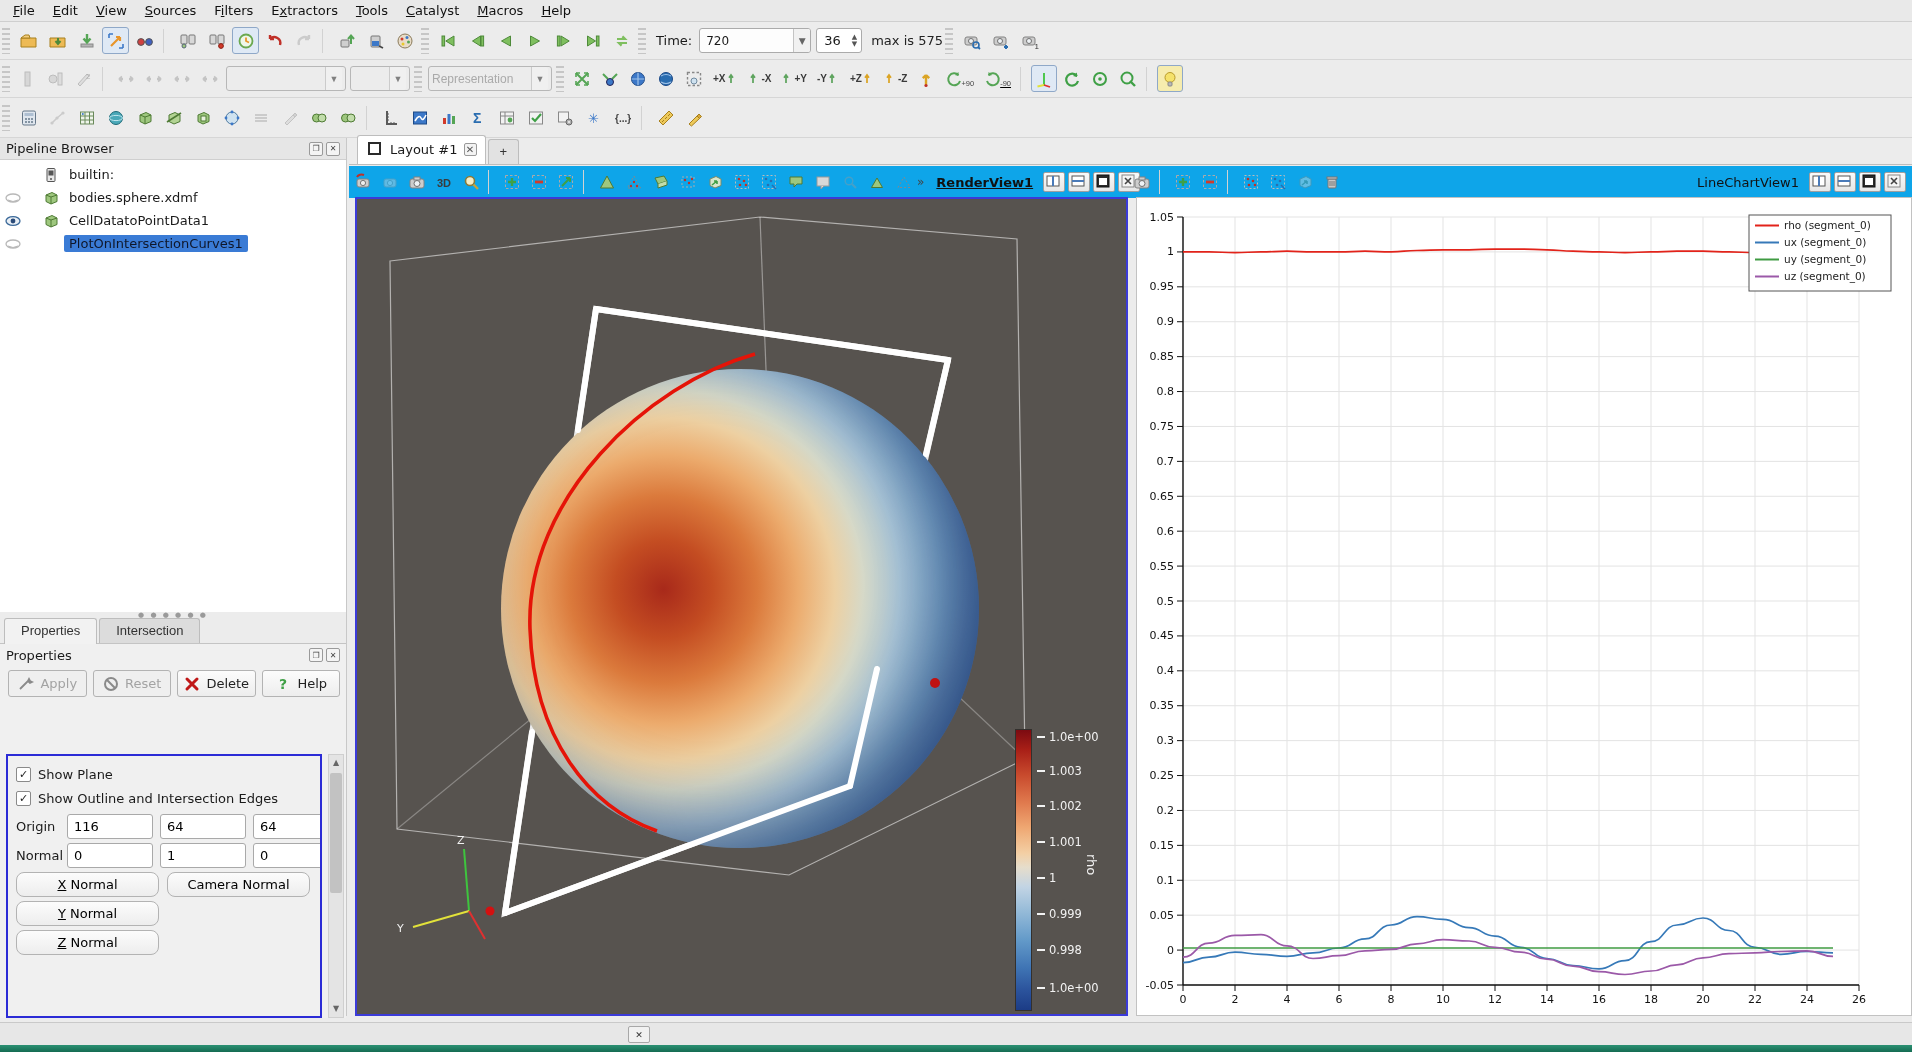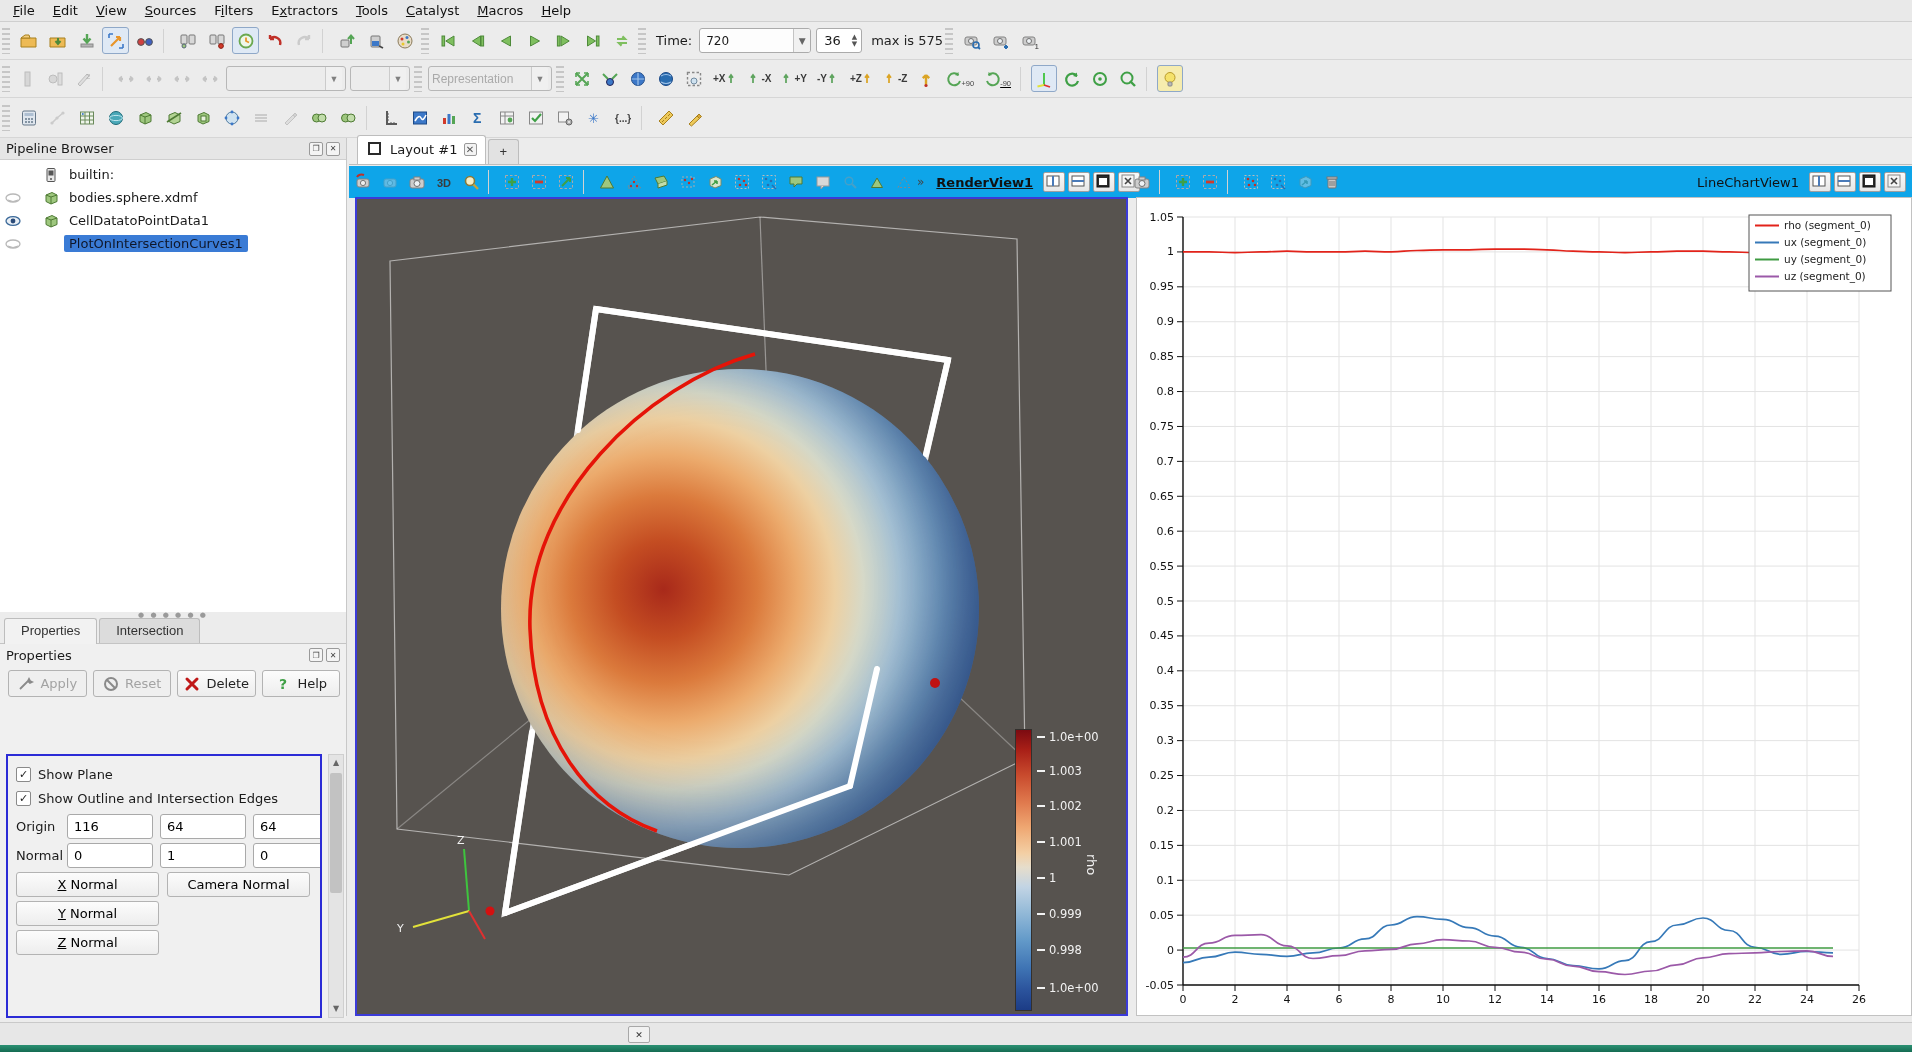--- a/index.html
+++ b/index.html
@@ -62,21 +62,21 @@
   .gearbtn { width:22px; height:22px; border:none; background:transparent; }
   .sect-head { font-weight:bold; padding:6px 8px 3px; border-bottom:1px solid #c9c9c9; margin-right:22px; }
   .widget-box { position:absolute; left:6px; right:24px; top:110px; bottom:0; border:2px solid #2b2bd6; background:#f0f0f0; padding:6px 8px 0; overflow:hidden; }
   .cbrow { display:flex; align-items:center; height:24px; gap:7px; }
   .cbox { width:15px; height:15px; border:1px solid #8a8a8a; background:#fff; border-radius:2px; font-size:11px; line-height:13px; text-align:center; color:#222; font-weight:bold; }
   .vecrow { display:flex; align-items:center; margin:4px 0; gap:7px; }
   .vecrow .vlabel { width:44px; flex:none; }
   .vecrow input { width:86px; height:25px; border:1px solid #a9a9a9; border-radius:3px; padding:0 6px; font:13px "DejaVu Sans",sans-serif; background:#fff; }
   .note { font-weight:bold; font-size:12.5px; line-height:1.18; margin:5px 0 6px; }
   .nbtn-grid { display:grid; grid-template-columns:1fr 1fr; gap:4px 8px; margin-right:2px; }
-  .nbtn { height:25px; border:1px solid #b3b3b3; border-radius:3px; background:linear-gradient(#fcfcfc,#ededed); font:13px "DejaVu Sans",sans-serif; }
+  .nbtn { height:25px; border:1px solid #b3b3b3; border-radius:8px; background:linear-gradient(#fcfcfc,#ededed); font:13px "DejaVu Sans",sans-serif; }
   .nbtn u { text-decoration:underline; }
   .vscroll { position:absolute; right:2px; top:110px; bottom:0; width:16px; background:#e4e4e4; border:1px solid #cfcfcf; }
   .vs-arrow { position:absolute; left:0; width:14px; height:14px; font-size:8px; text-align:center; color:#666; line-height:14px; }
   .vs-thumb { position:absolute; left:1px; width:12px; top:18px; height:120px; background:#c2c2c2; border-radius:2px; }
 
   
   .layout-tabbar { position:absolute; left:349px; top:138px; width:1563px; height:27px; background:#ececec; border-bottom:1px solid #bdbdbd; display:flex; align-items:flex-end; padding-left:8px; }
   .ltab { border:1px solid #bdbdbd; border-bottom:none; background:#fff; display:flex; align-items:center; gap:6px; padding:4px 8px 6px; border-radius:3px 3px 0 0; font-size:13px; }
   .ltab .lclose { font-size:10px; color:#555; border:1px solid #999; border-radius:2px; width:13px; height:13px; line-height:11px; text-align:center; background:#f3f3f3; }
   .ltab-plus { border:1px solid #bdbdbd; border-bottom:none; background:#e2e2e2; padding:4px 11px 5px; border-radius:3px 3px 0 0; margin-left:2px; font-size:13px; color:#333; }

